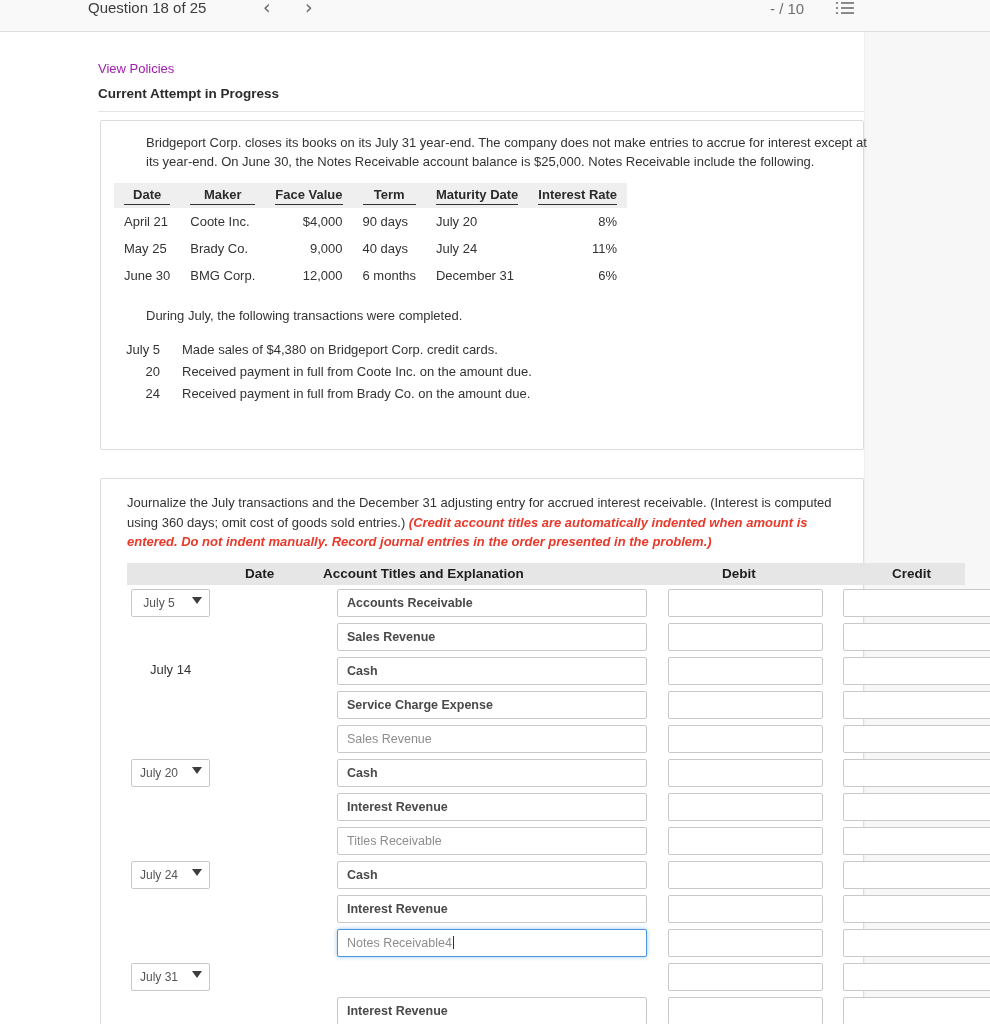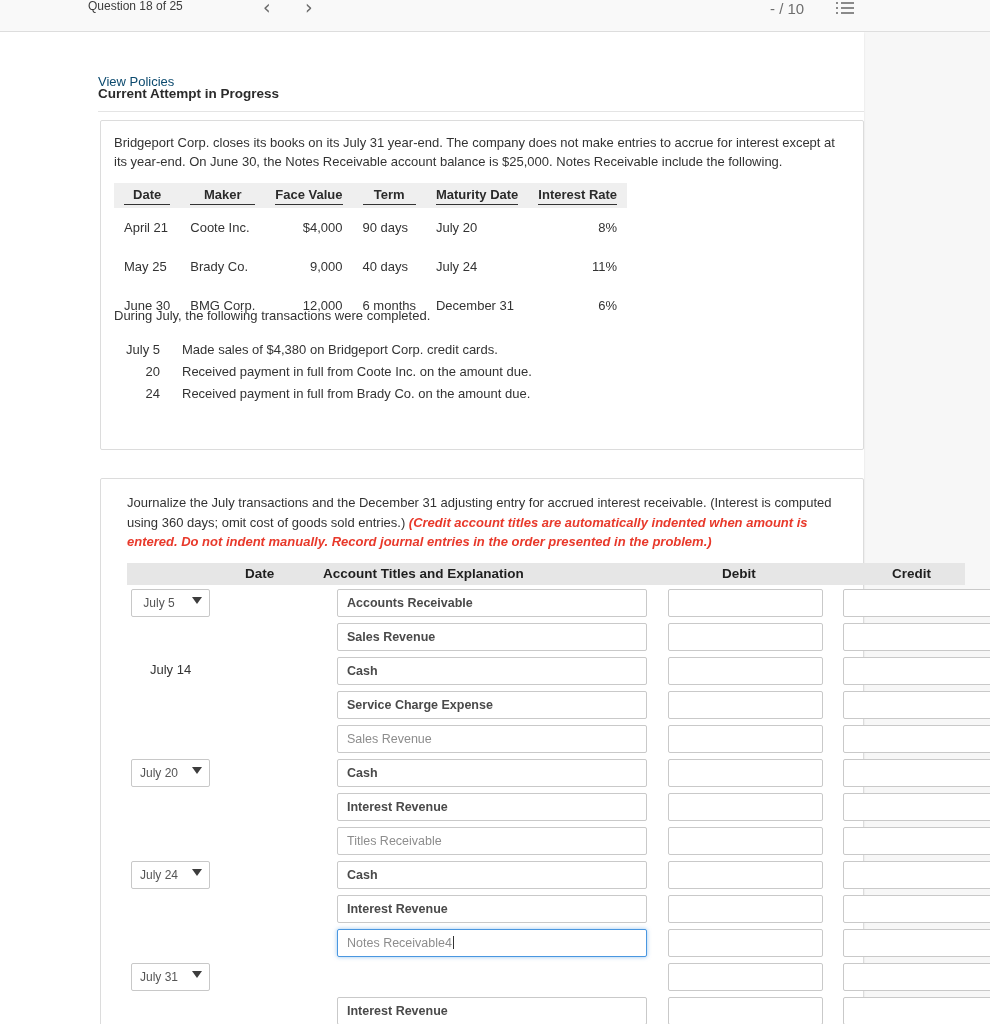--- a/index.html
+++ b/index.html
@@ -18,21 +18,21 @@
     background:#f9f9f9;
     border-bottom:1px solid #dedede;
     overflow:hidden;
   }
   #header-inner {
     position:absolute; left:0; top:-12px; width:990px; height:44px;
     display:flex; align-items:center;
   }
   .hdr-title {
     position:absolute; left:88px; top:11px;
-    font-size:12px; color:#3c3c3c; white-space:nowrap;
+    font-size:15px; color:#3c3c3c; white-space:nowrap;
   }
   .nav-chev {
     position:absolute; top:9px;
     font-size:19px; color:#6b6b6b; cursor:pointer;
     font-family:"DejaVu Sans", sans-serif;
     line-height:20px;
   }
   #nav-prev { left:263px; }
   #nav-next { left:305px; }
   .hdr-score {
@@ -50,22 +50,22 @@
   .hdr-list-icon i.dot { left:0px; width:2px; height:2px; }
 
   
   #content-panel {
     position:absolute; left:0; top:32px; width:864px; height:992px;
     background:#ffffff;
     box-shadow:0 1px 2px rgba(0,0,0,0.10);
   }
 
   .view-policies {
-    position:absolute; left:98px; top:42px;
-    font-size:13px; color:#0c4a6e; text-decoration:none; cursor:pointer;
+    position:absolute; left:98px; top:29px;
+    font-size:13px; color:#a21caf; text-decoration:none; cursor:pointer;
   }
   .attempt-label {
     position:absolute; left:98px; top:54px;
     font-size:13.5px; font-weight:bold; color:#2b2b2b;
   }
   .hr-divider {
     position:absolute; left:98px; top:79px; width:766px; height:1px;
     background:#e4e4e4;
   }
 
@@ -74,21 +74,21 @@
     position:absolute;
     background:#fff;
     border:1px solid #dcdcdc;
     border-radius:2px;
   }
   #problem-card { left:100px; top:88px; width:764px; height:330px; }
   #journal-card { left:100px; top:446px; width:764px; height:578px; }
 
   .para {
     position:absolute;
-    font-size:13px; color:#333; line-height:19px;
+    font-size:13px; color:#333; line-height:19px;margin-left:32px;
   }
   #intro-para { left:13px; top:12px; width:722px; }
   #during-para { left:13px; top:185px; }
 
   
   #notes-table {
     position:absolute; left:13px; top:62px;
     border-collapse:collapse;
     font-size:13px; color:#333;
   }
@@ -98,21 +98,21 @@
     font-size:13px;
     color:#2b2b2b;
     padding:4px 10px 3px 10px;
     text-align:center;
     white-space:nowrap;
   }
   #notes-table thead th span.ul {
     display:block; border-bottom:1.5px solid #333; padding-bottom:2px;
   }
   #notes-table tbody td {
-    padding:12px 10px;
+    padding:6px 10px;
     white-space:nowrap;
   }
   .ta-l { text-align:left; }
   .ta-r { text-align:right; }
 
   
   #txn-list { position:absolute; left:13px; top:218px; width:730px; }
   .txn-row { display:flex; font-size:13px; color:#333; line-height:22px; }
   .txn-date { width:68px; text-align:right; padding-right:22px; white-space:nowrap; }
   .txn-text { flex:1; }

